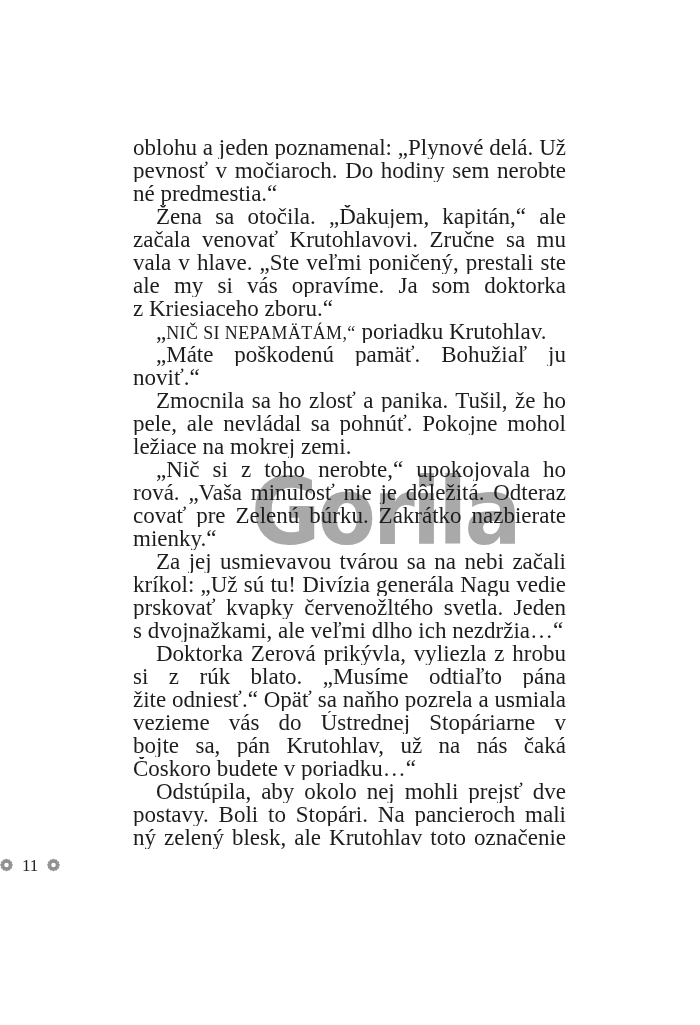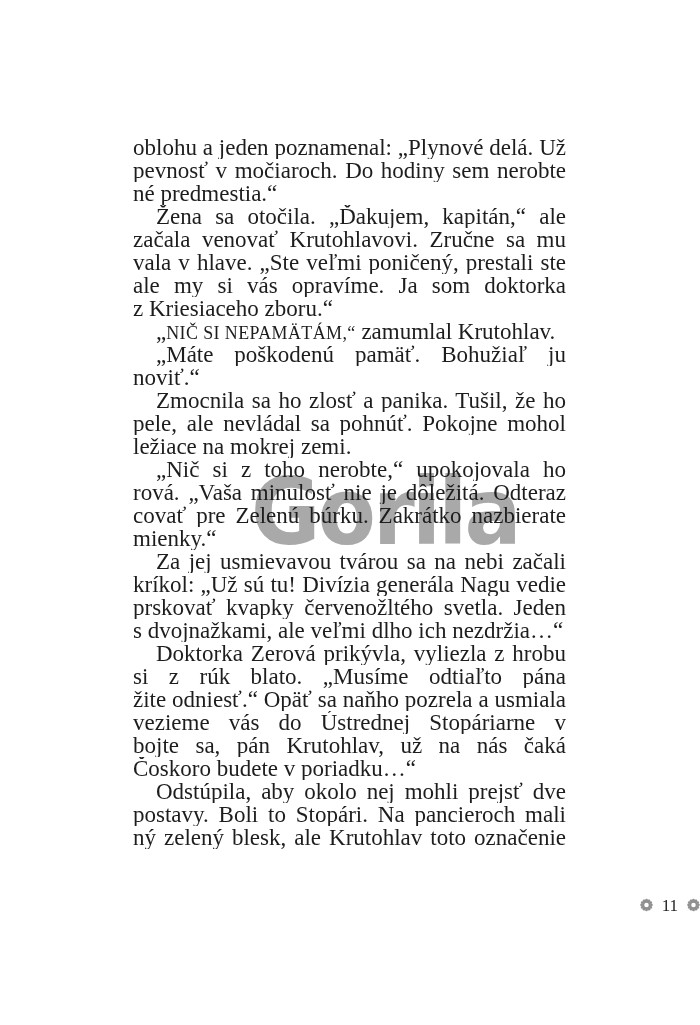--- a/index.html
+++ b/index.html
@@ -56,26 +56,26 @@
   .line.indent {
     text-indent: 23px;
   }
   .smallcaps {
     font-size: 0.78em;
     letter-spacing: 0.4px;
   }
   #footer {
     position: absolute;
     left: 0;
-    top: 893px;
+    top: 853px;
     width: 700px;
     height: 24px;
     display: flex;
     align-items: center;
-    justify-content: flex-end;
+    justify-content: flex-start;
     gap: 9px;
     z-index: 1;
   }
   #page-number {
     font-size: 17px;
     line-height: 17px;
     color: #1d1d1d;
   }
   .florette { display: block; }
 </style>
@@ -93,21 +93,21 @@
         <div class="line last">né predmestia.“</div>
       </div>
       <div class="para">
         <div class="line indent">Žena sa otočila. „Ďakujem, kapitán,“ ale hneď sa zasa</div>
         <div class="line">začala venovať Krutohlavovi. Zručne sa mu prehrabá-</div>
         <div class="line">vala v hlave. „Ste veľmi poničený, prestali ste fungovať,</div>
         <div class="line">ale my si vás opravíme. Ja som doktorka Oinóna Zerová</div>
         <div class="line last">z Kriesiaceho zboru.“</div>
       </div>
       <div class="para">
-        <div class="line last indent"><span>„</span><span class="smallcaps">NIČ SI NEPAMÄTÁM,“</span><span> zamumlal Krutohlav.</span></div>
+        <div class="line last indent"><span>„</span><span class="smallcaps">NIČ SI NEPAMÄTÁM,“</span><span> poriadku Krutohlav.</span></div>
       </div>
       <div class="para">
         <div class="line indent">„Máte poškodenú pamäť. Bohužiaľ ju nedokážem ob-</div>
         <div class="line last">noviť.“</div>
       </div>
       <div class="para">
         <div class="line indent">Zmocnila sa ho zlosť a panika. Tušil, že ho tá žena</div>
         <div class="line">pele, ale nevládal sa pohnúť. Pokojne mohol byť len oko</div>
         <div class="line last">ležiace na mokrej zemi.</div>
       </div>

